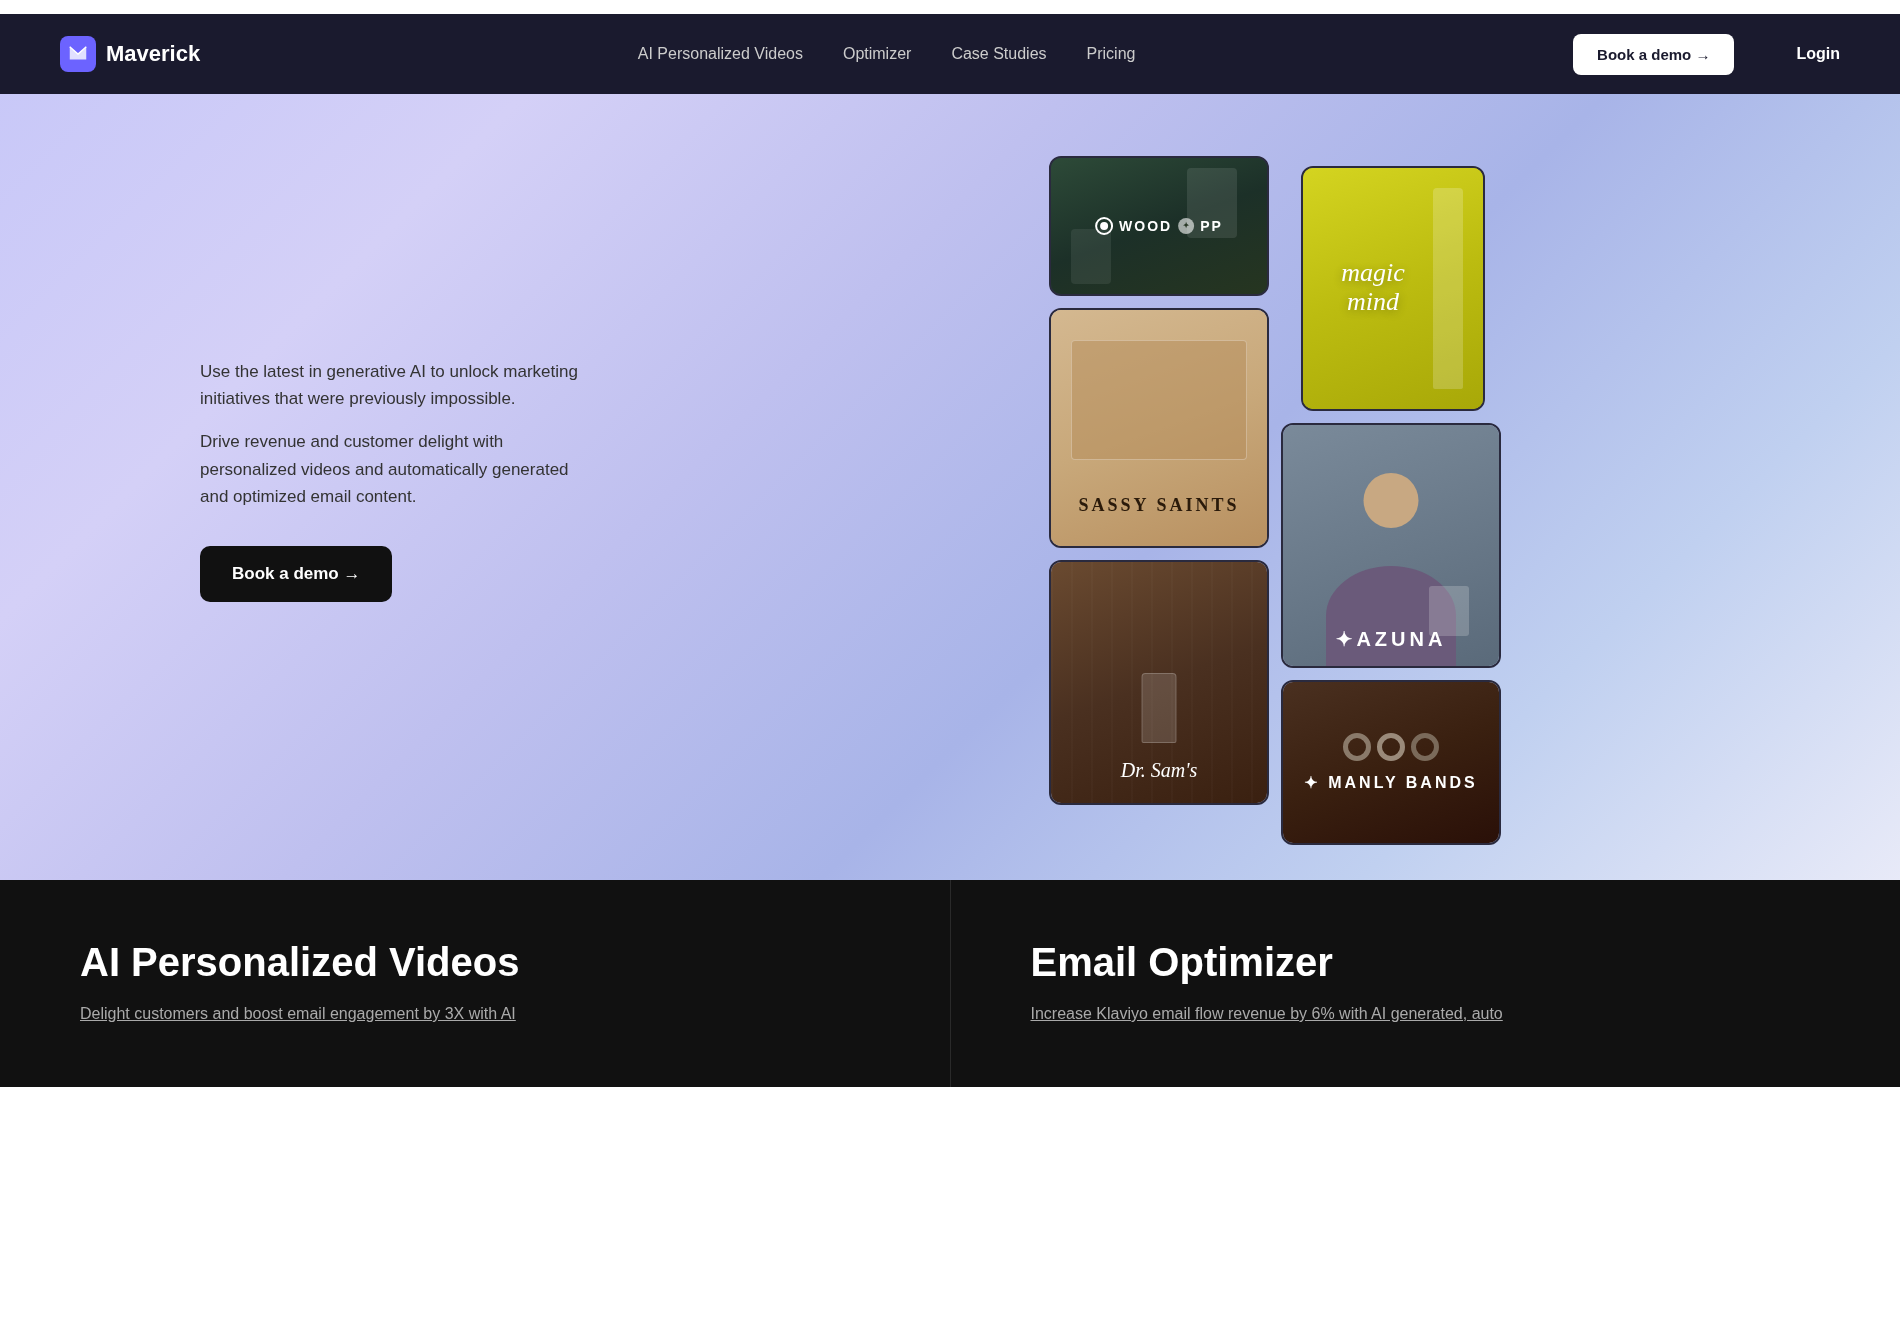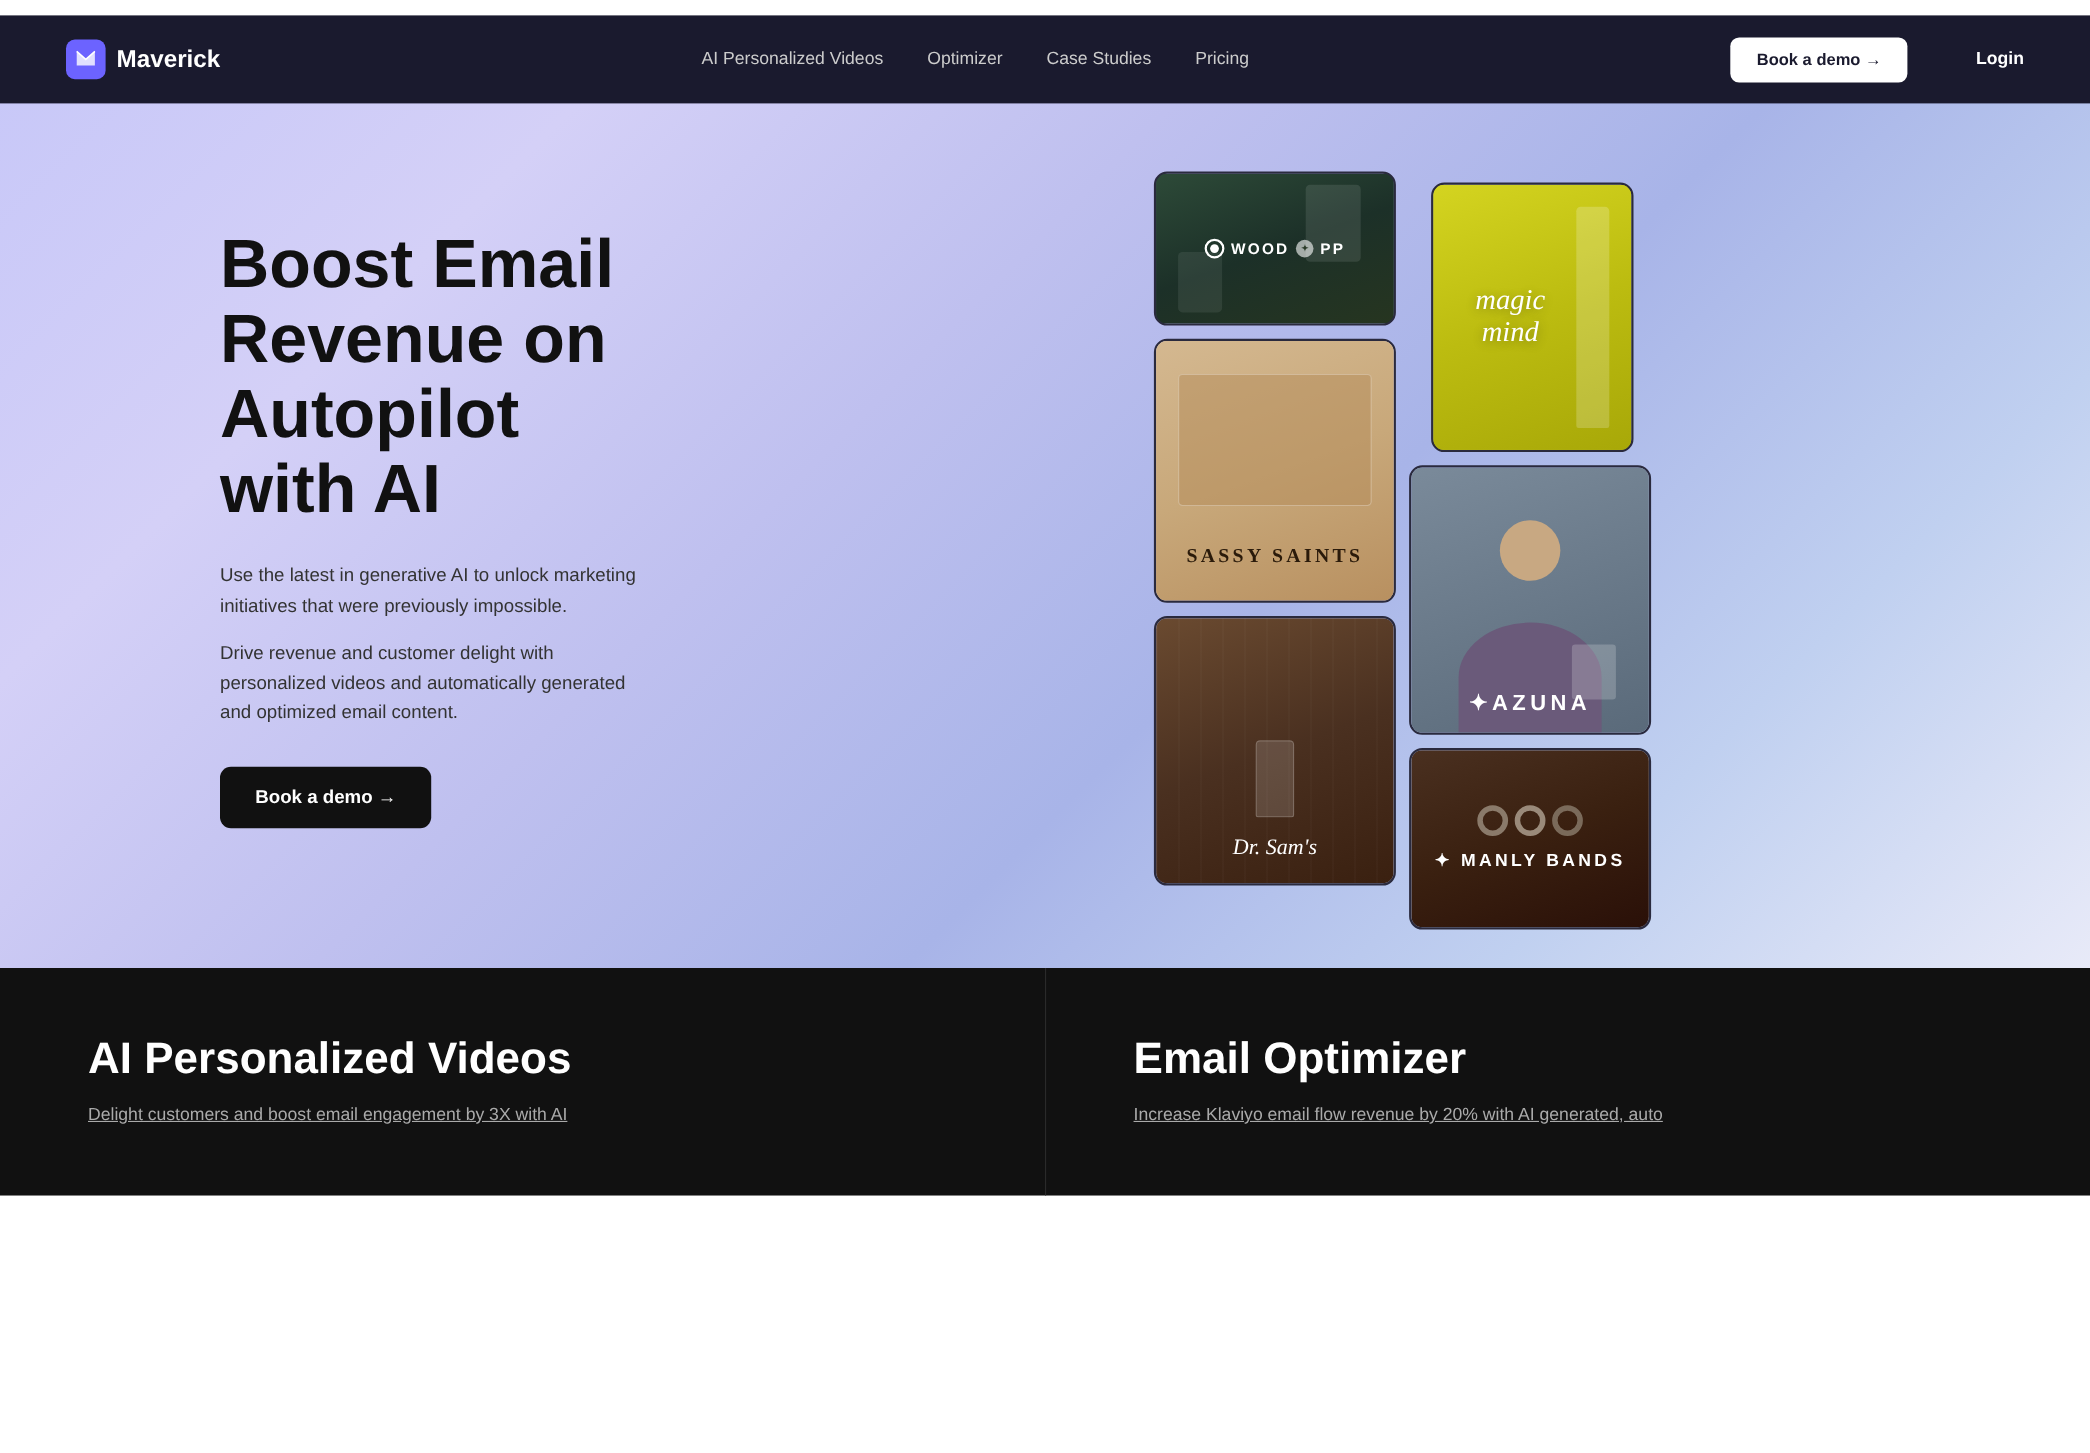--- a/index.html
+++ b/index.html
@@ -349,21 +349,20 @@
   </div>
 
   <div class="nav-actions">
     <button class="btn-demo">Book a demo →</button>
     <button class="btn-login">Login</button>
   </div>
 </nav>
 
 <section class="hero">
   <div class="hero-left">
-    <h1 class="hero-title">Boost Email Revenue on Autopilot with AI</h1>
     <p class="hero-subtitle">Use the latest in generative AI to unlock marketing initiatives that were previously impossible.</p>
     <p class="hero-subtitle">Drive revenue and customer delight with personalized videos and automatically generated and optimized email content.</p>
     <button class="btn-hero">Book a demo →</button>
   </div>
 
   <div class="hero-right">
 
     <div class="video-column">
 
       <div class="video-card card-woodsupp">
@@ -454,15 +453,15 @@
   </div>
 </section>
 
 <section class="bottom-section">
   <div class="bottom-left">
     <h2 class="bottom-title">AI Personalized Videos</h2>
     <p class="bottom-desc">Delight customers and boost email engagement by 3X with AI</p>
   </div>
   <div class="bottom-right">
     <h2 class="bottom-title">Email Optimizer</h2>
-    <p class="bottom-desc">Increase Klaviyo email flow revenue by 20% with AI generated, auto</p>
+    <p class="bottom-desc">Increase Klaviyo email flow revenue by 6% with AI generated, auto</p>
   </div>
 </section>
 
 </body></html>

